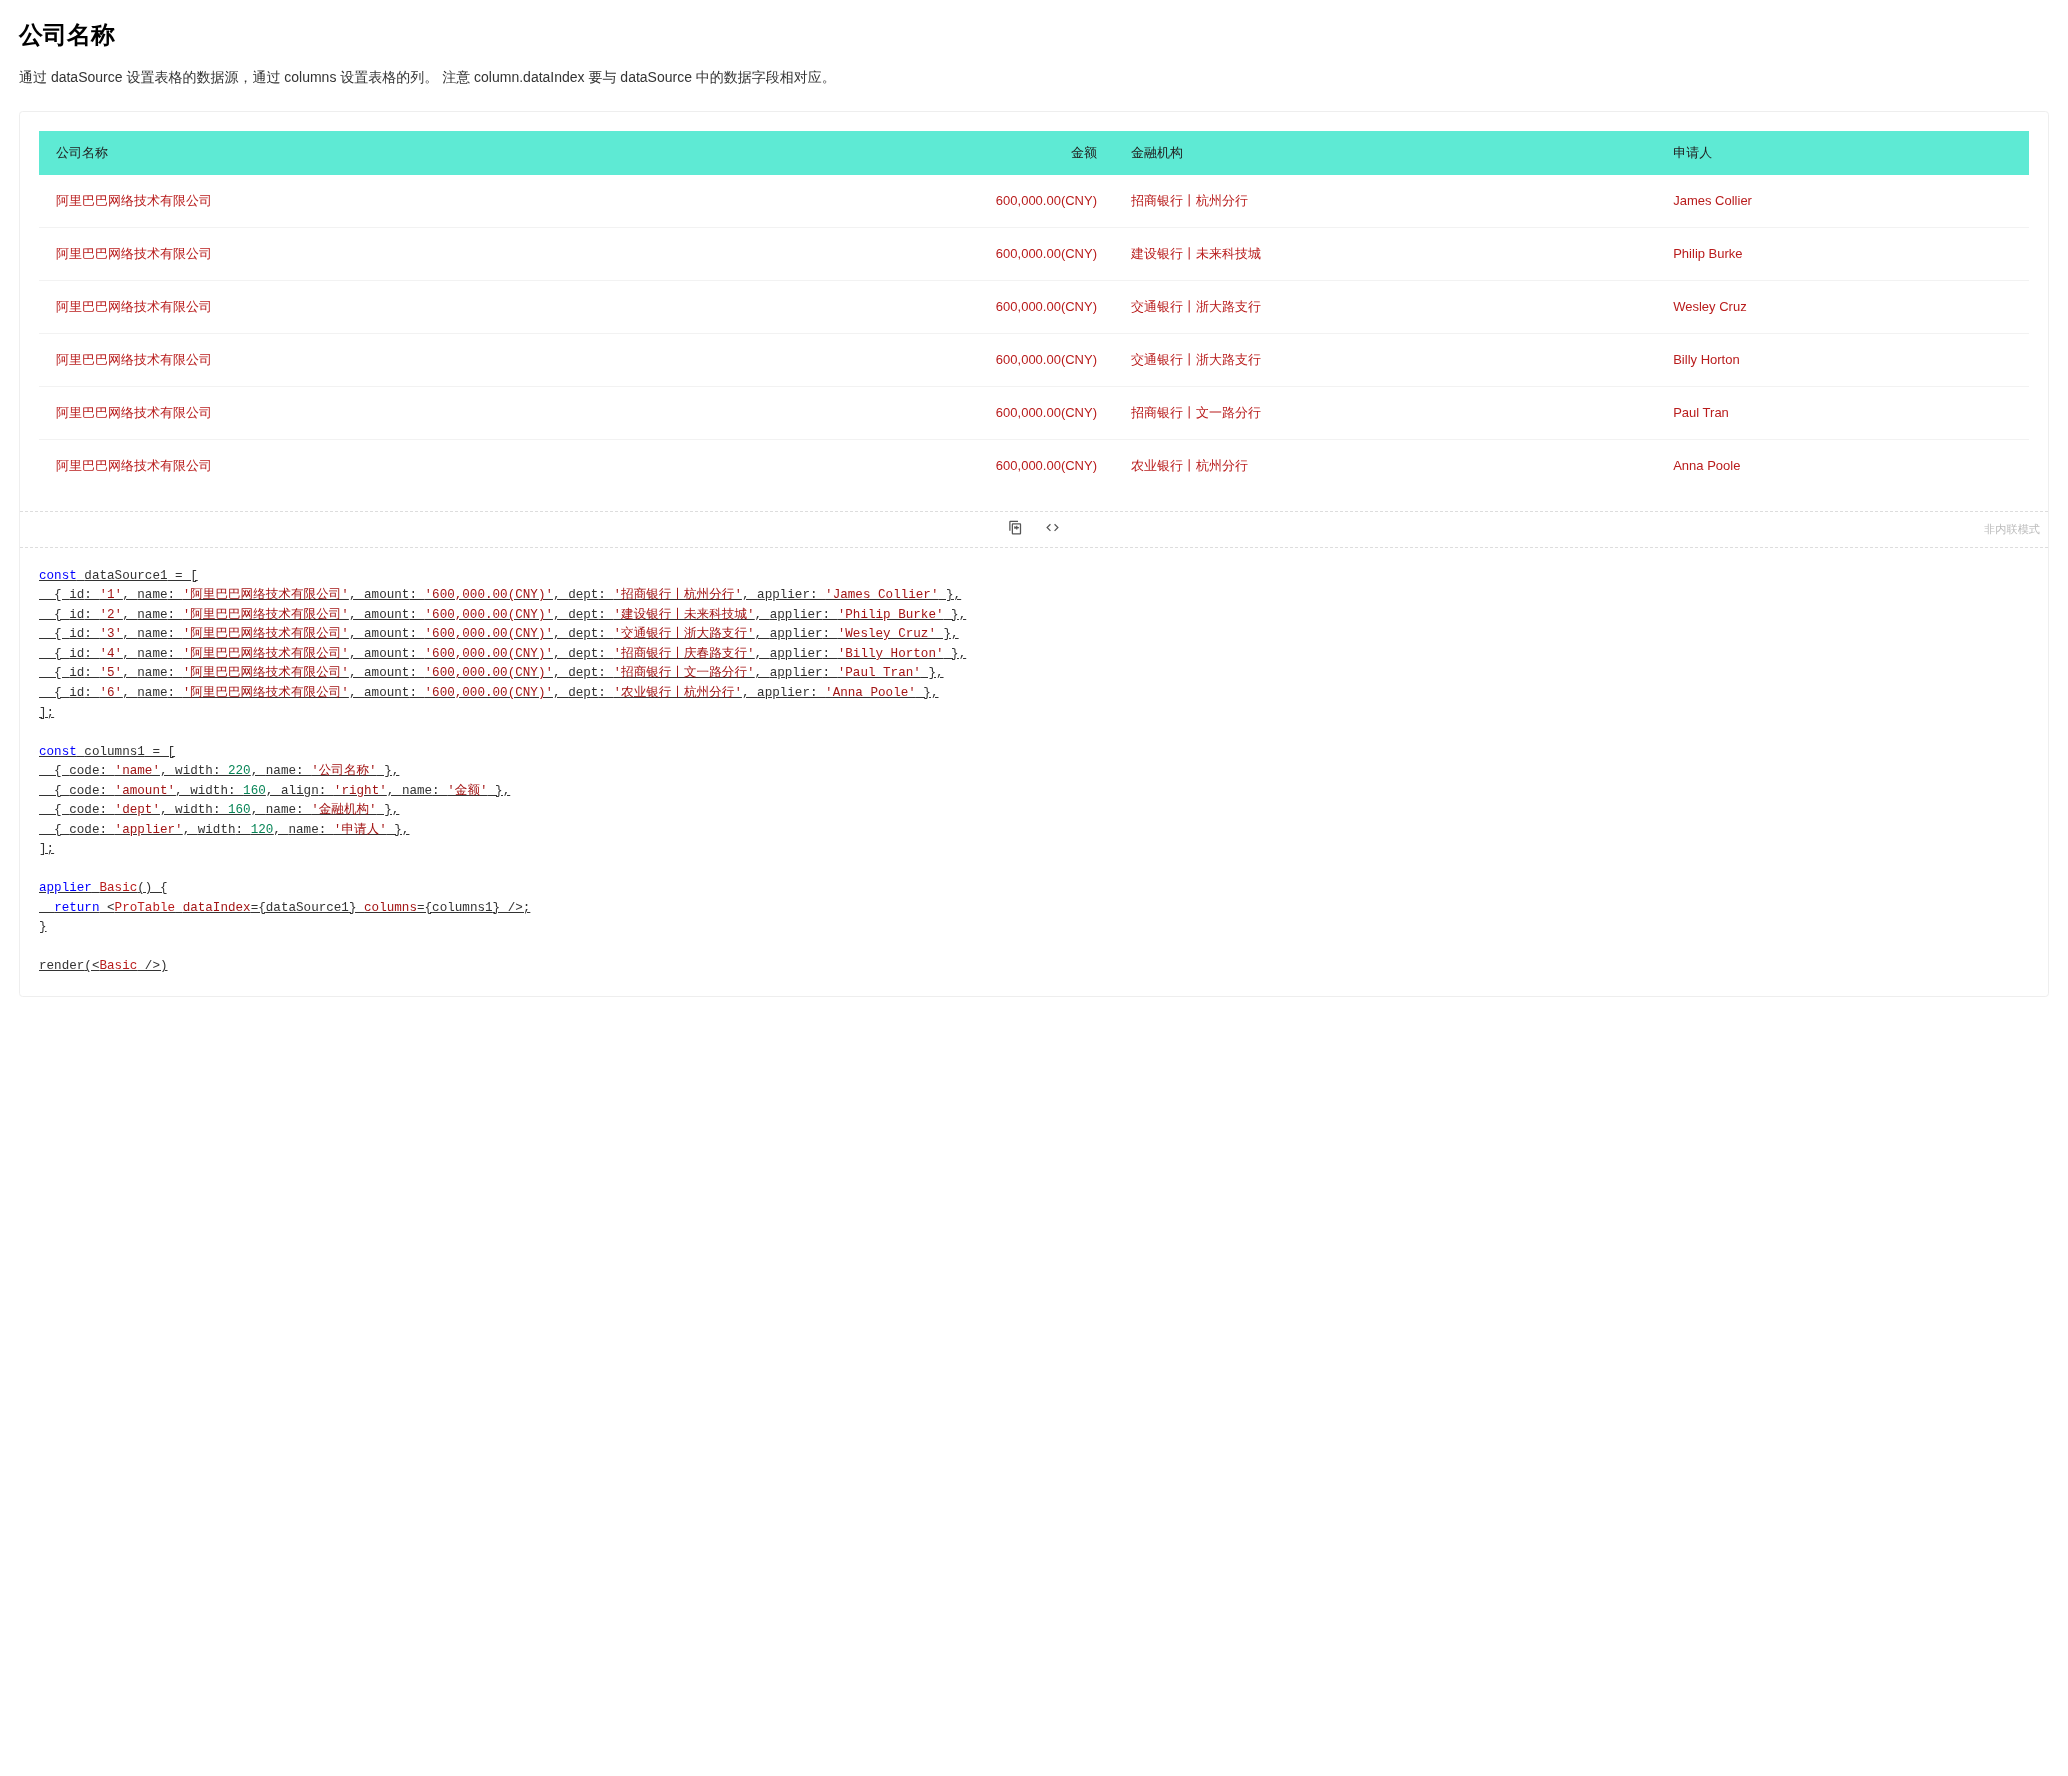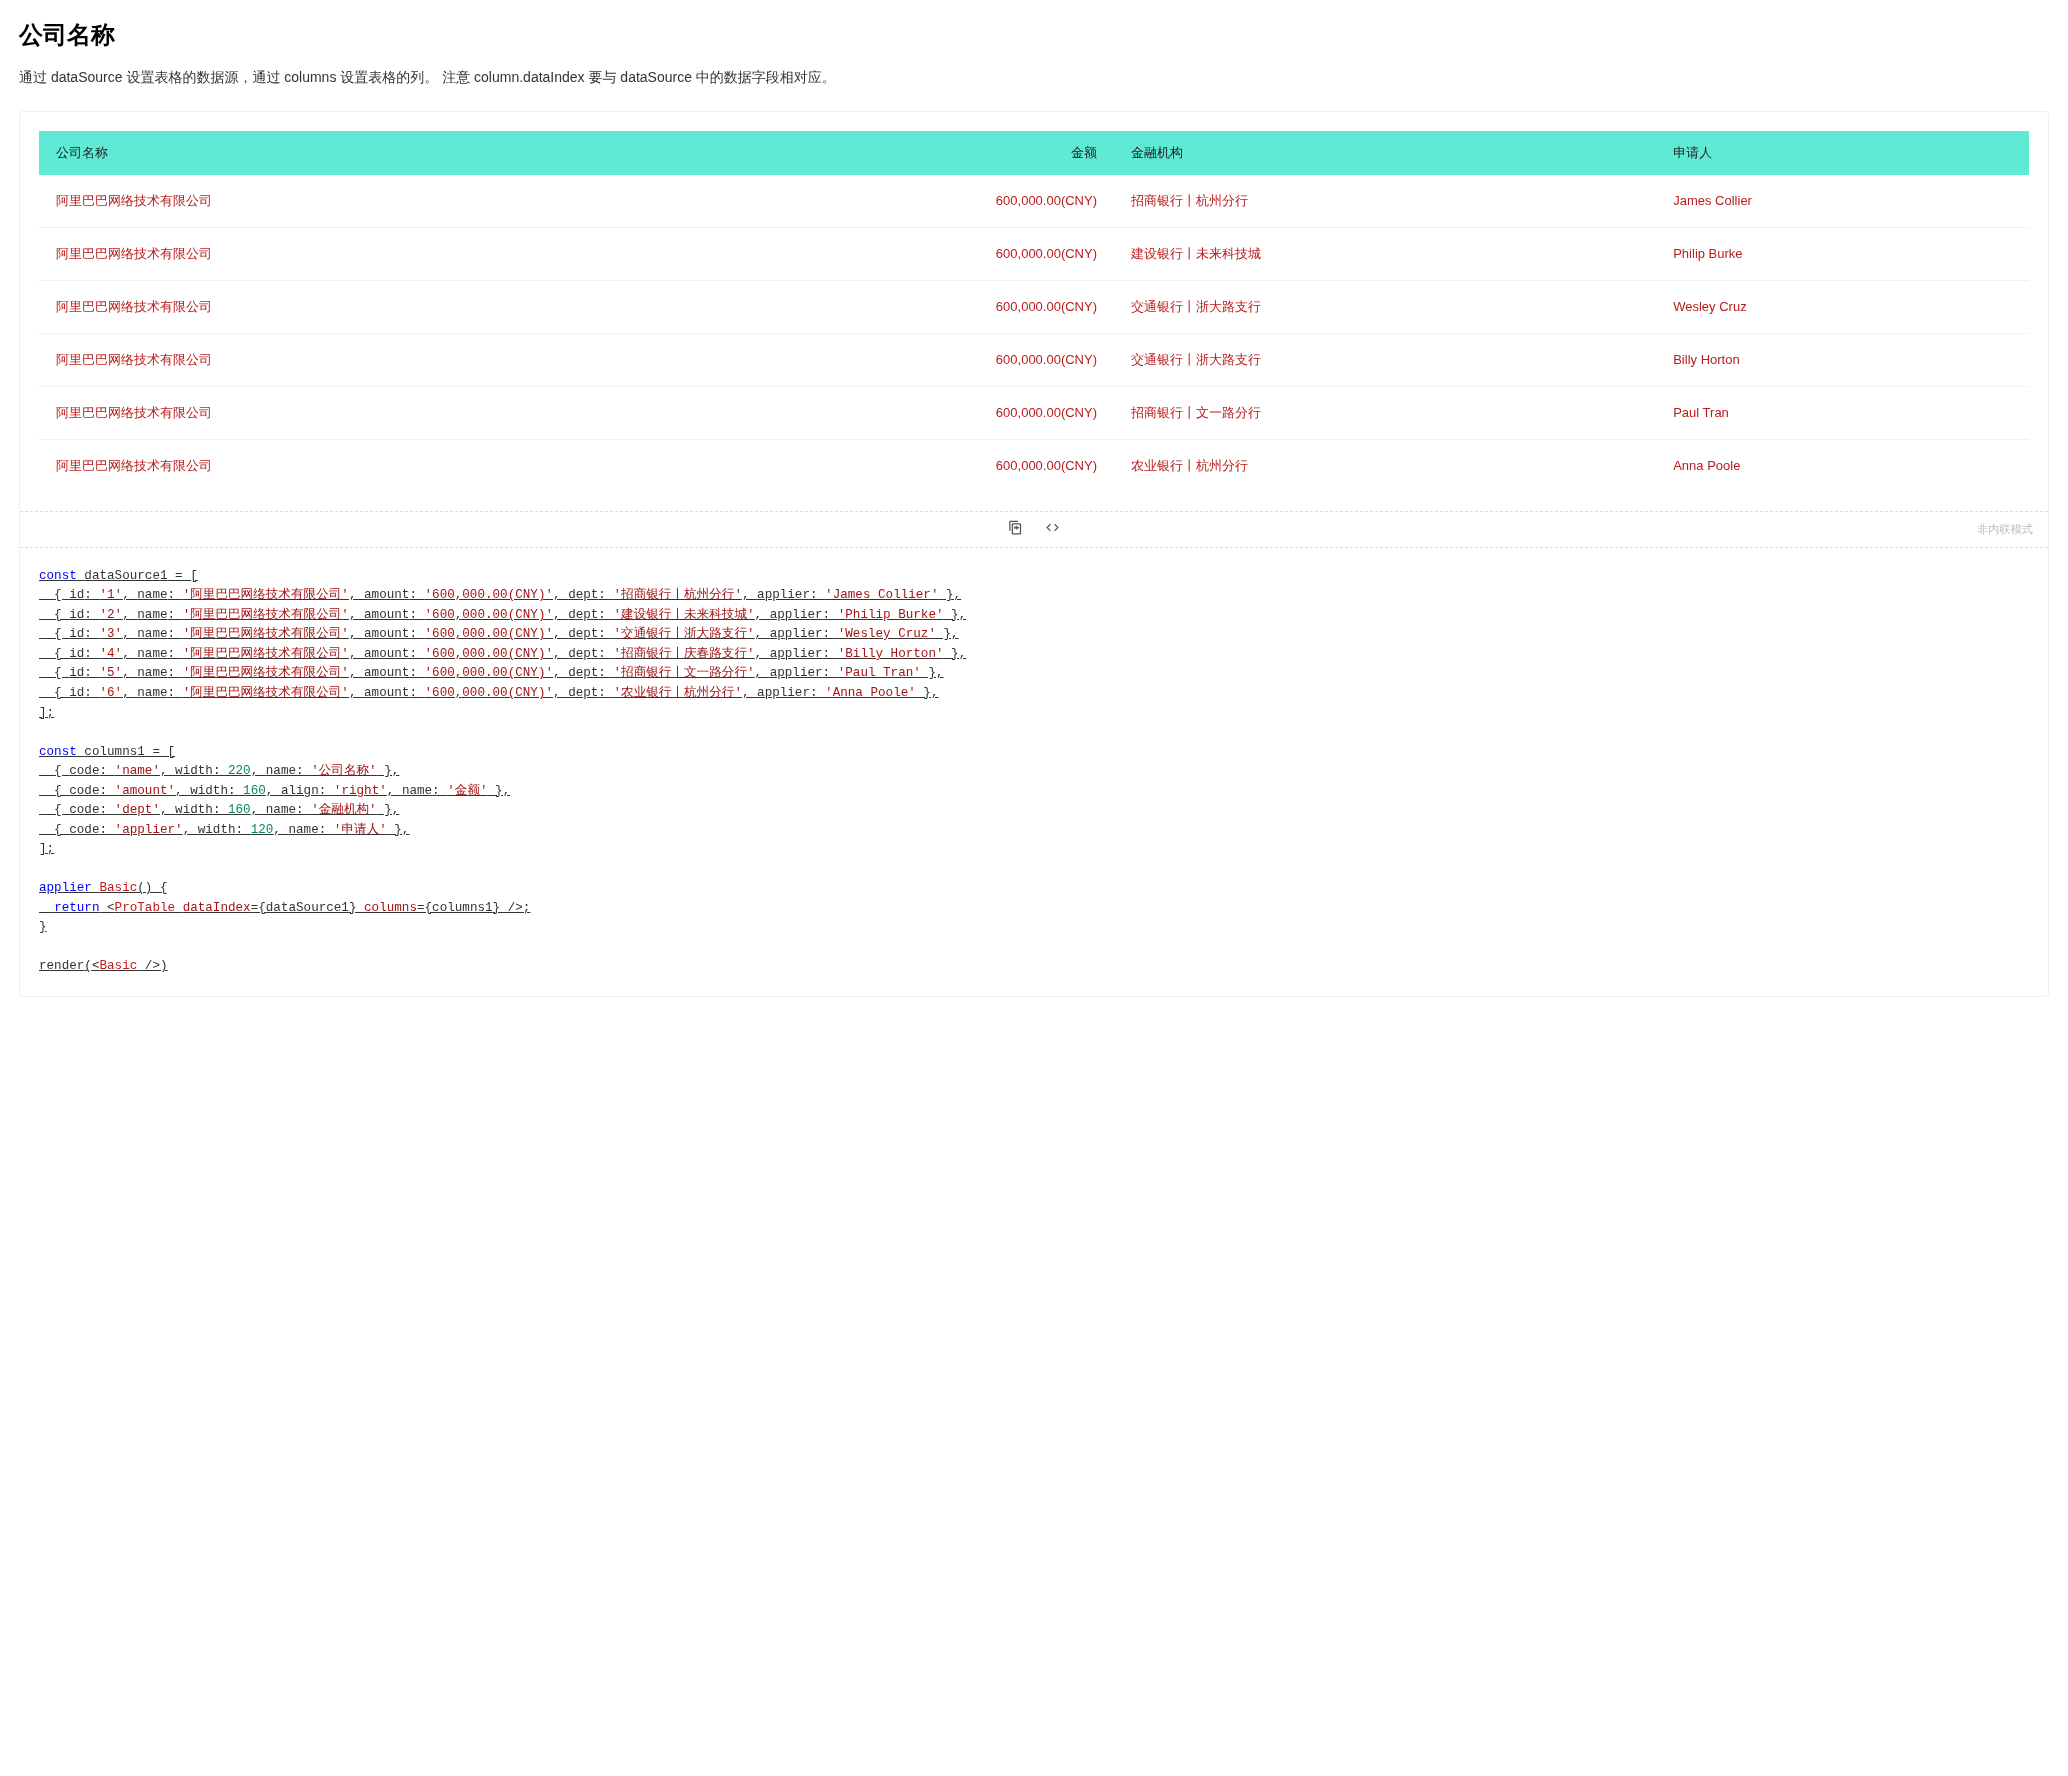--- a/index.html
+++ b/index.html
@@ -66,21 +66,21 @@
     gap: 22.5px;
     align-items: center;
   }
   .toolbar-icons svg {
     width: 15px;
     height: 15px;
     fill: #555;
   }
   .mode-label {
     position: absolute;
-    right: 15px;
+    right: 8px;
     color: #bbb;
     font-size: 11.2px;
   }
   .example-code {
     padding: 19px;
     font-family: Menlo, Monaco, Consolas, "Courier New", monospace;
     font-size: 12.6px;
     line-height: 1.55;
     white-space: pre;
     overflow-x: auto;

